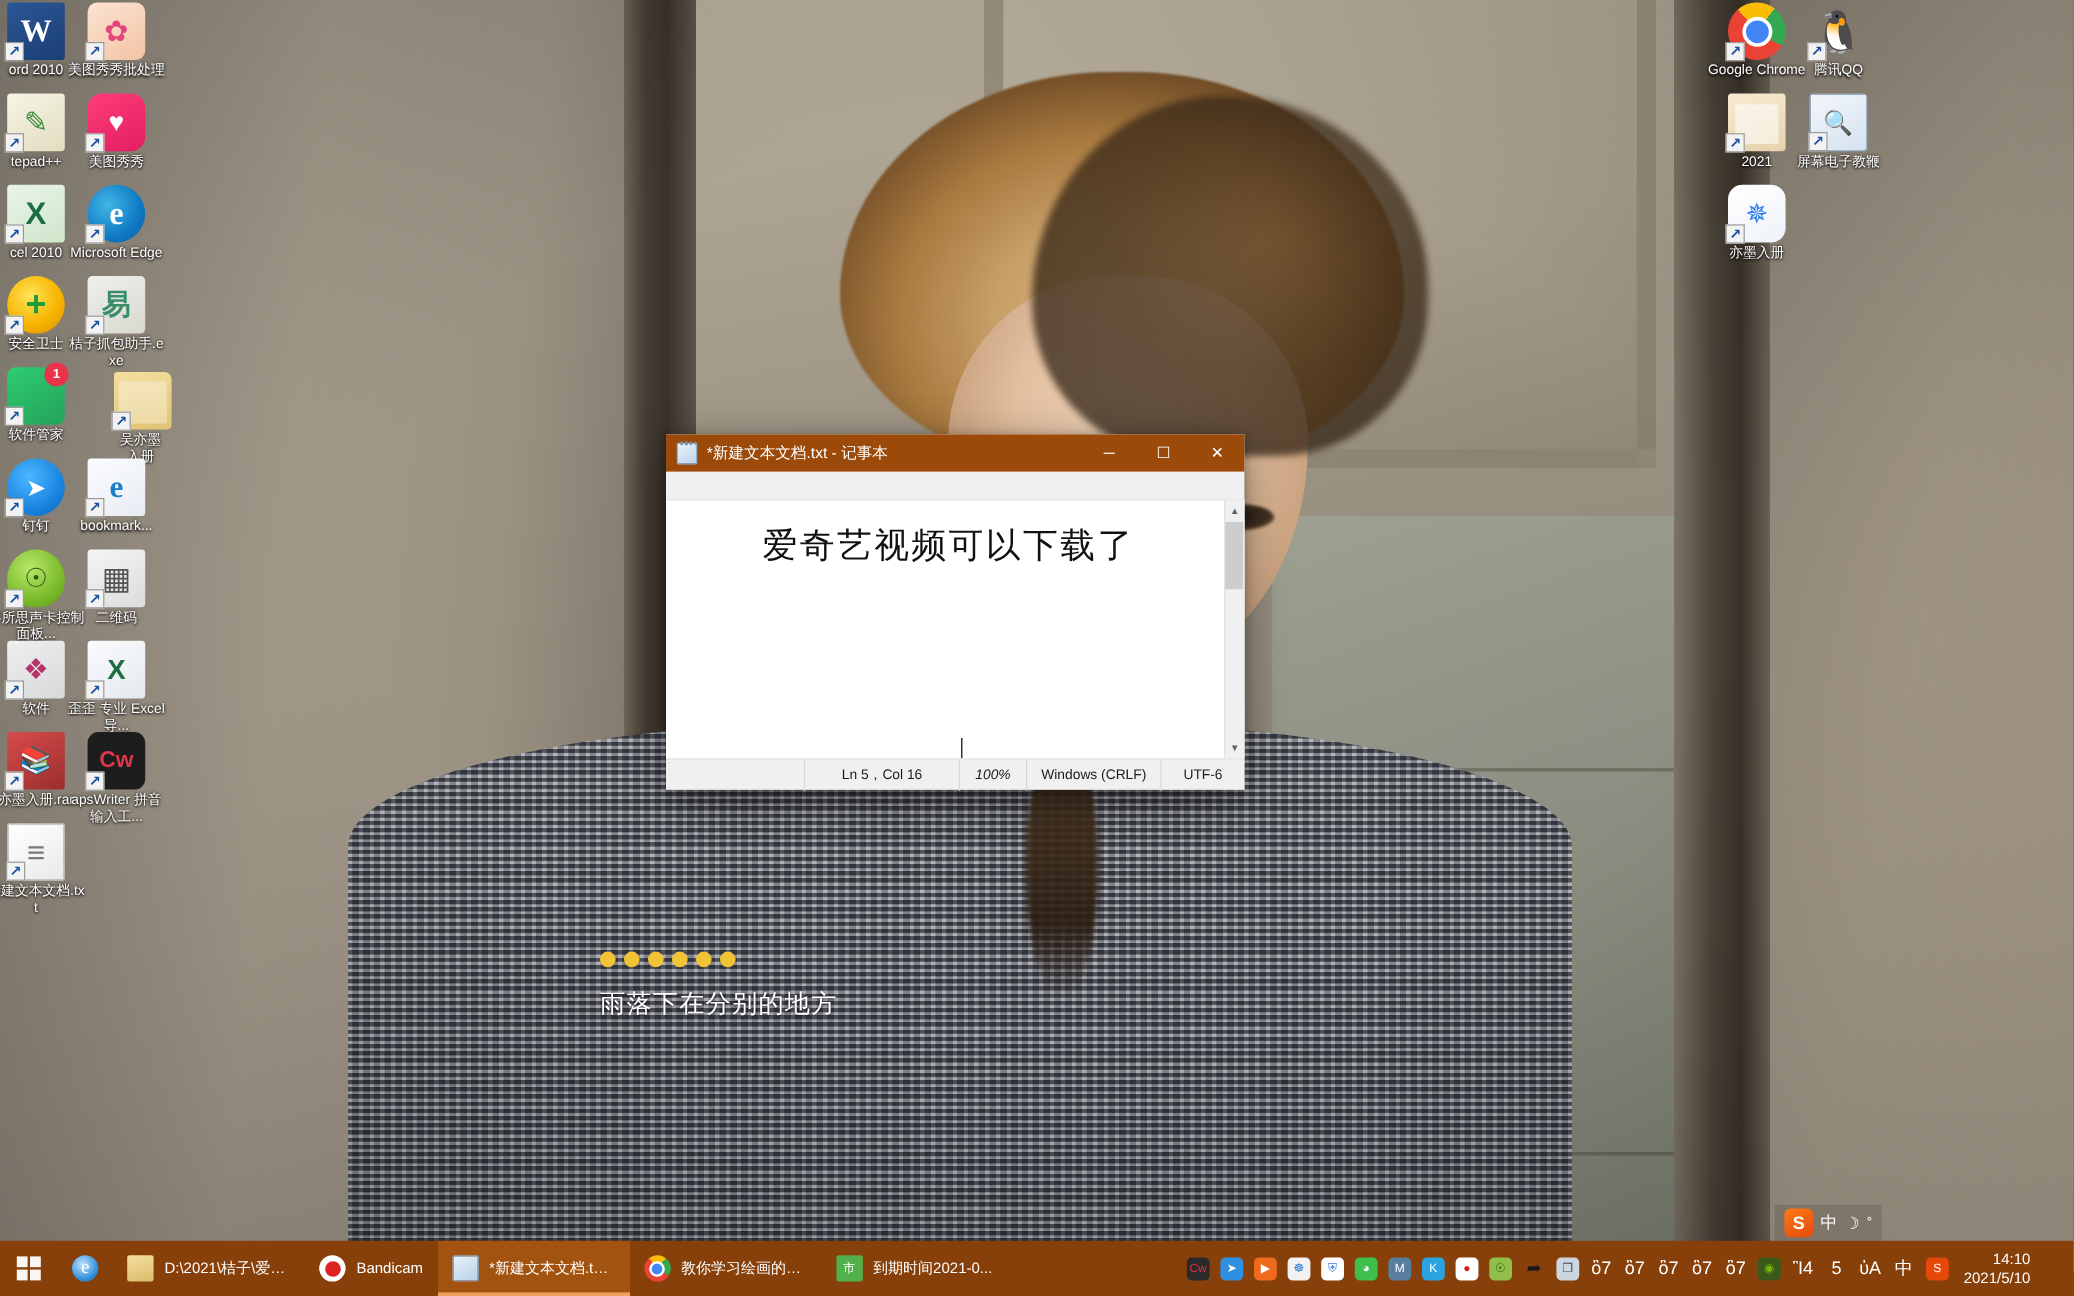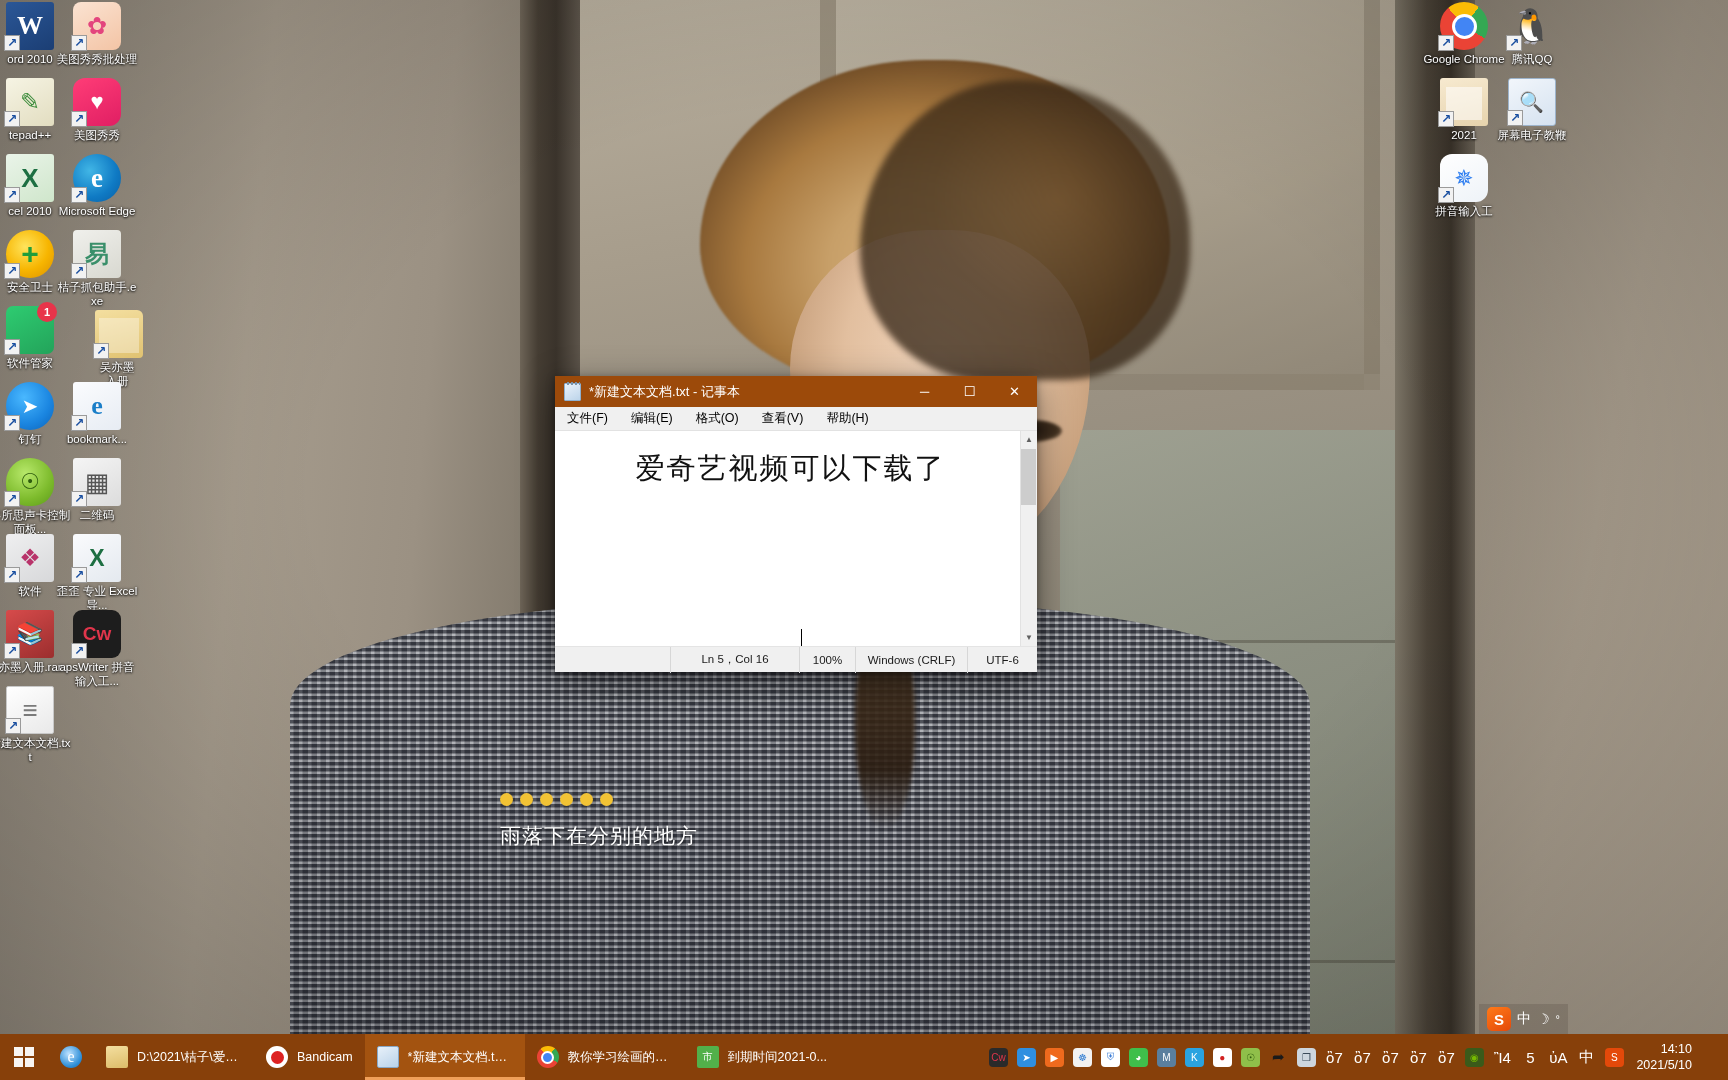--- a/index.html
+++ b/index.html
@@ -178,21 +178,21 @@
   .ic-qq:before{content:"\1F427"; font-size:34px;}
   .ic-folder2{ background:linear-gradient(165deg,#f7ead0,#e6d3ad); border-radius:3px;}
   .ic-folder2:before{content:""; position:absolute; left:6px; top:9px; right:6px; bottom:6px; background:rgba(255,255,255,.55);}
   .ic-screen { background:linear-gradient(150deg,#f2f6fb,#d5e2f0); border-radius:3px; border:1px solid #9db4cc;}
   .ic-screen:before{content:"\1F50D"; font-size:20px;}
   .ic-baidu  { background:linear-gradient(150deg,#ffffff,#eef3f8); border-radius:12px;}
   .ic-baidu:before{content:"\2735"; font-size:23px; color:#2b7cf0;}
 
   
   #notepad {
-    position:absolute; left:555px; top:376px; width:482px; height:296px;
+    position:absolute; left:555px; top:362px; width:482px; height:296px;
     box-shadow:0 10px 34px rgba(0,0,0,.45), 0 2px 8px rgba(0,0,0,.35);
     background:#f0f0f0;
     font-family:"Liberation Sans","DejaVu Sans",sans-serif;
   }
   .np-titlebar {
     height:31px; background:#9c4a0a; display:flex; align-items:center;
     padding-left:9px; color:#fff;
   }
   .np-ticon {
     width:17px; height:18px; margin-right:8px; position:relative;
@@ -238,21 +238,21 @@
   .np-thumb { position:absolute; right:1px; top:18px; width:15px; height:56px; background:#cdcdcd; }
 
   .np-status {
     position:absolute; left:0; right:0; bottom:0; height:26px;
     background:#f0f0f0; border-top:1px solid #e4e4e4;
     display:flex; align-items:center; font-size:11.5px; color:#1a1a1a;
   }
   .st-spacer { flex:1; }
   .st-cell { border-left:1px solid #d7d7d7; height:26px; display:flex; align-items:center; padding:0 10px; white-space:nowrap; }
   .st-lncol { width:129px; justify-content:center; }
-  .st-zoom { width:56px; justify-content:center; }
+  .st-zoom { width:56px; justify-content:center;font-style:italic; }
   .st-eol  { width:112px; justify-content:center; }
   .st-enc  { width:70px; justify-content:center; }
 
   
   #taskbar {
     position:absolute; left:0; bottom:0; width:1728px; height:46px;
     background:#87400a; display:flex; align-items:center;
     font-size:12.5px; color:#fff;
   }
   .tb-start {
@@ -482,42 +482,35 @@
     <div class="desk-icon" style="left: 1490px; top: 78px;">
       <div class="glyph ic-screen">
         <span class="shortcut-arrow"></span>
       </div>
       <div class="lbl">屏幕电子教鞭</div>
     </div>
     <div class="desk-icon" style="left: 1422px; top: 154px;">
       <div class="glyph ic-baidu">
         <span class="shortcut-arrow"></span>
       </div>
-      <div class="lbl">拼音输入工</div>
+      <div class="lbl">亦墨入册</div>
     </div>
   </div>
 
 <div id="notepad">
   <div class="np-titlebar">
     <div class="np-ticon"></div>
     <div class="np-title">*新建文本文档.txt - 记事本</div>
     <div class="np-btns">
       <div class="np-btn">─</div>
       <div class="np-btn">☐</div>
       <div class="np-btn close">✕</div>
     </div>
   </div>
 
-  <div class="np-menubar" id="np-menubar">
-      <div class="np-menu">文件(F)</div>
-      <div class="np-menu">编辑(E)</div>
-      <div class="np-menu">格式(O)</div>
-      <div class="np-menu">查看(V)</div>
-      <div class="np-menu">帮助(H)</div>
-    </div>
 
   <div class="np-body">
     <div class="np-text">
       <div class="np-line1">爱奇艺视频可以下载了</div>
       <div class="np-caret"></div>
     </div>
     <div class="np-scroll" style="position:relative;">
       <div class="np-arrow">▲</div>
       <div class="np-thumb"></div>
       <div class="np-arrow">▼</div>

